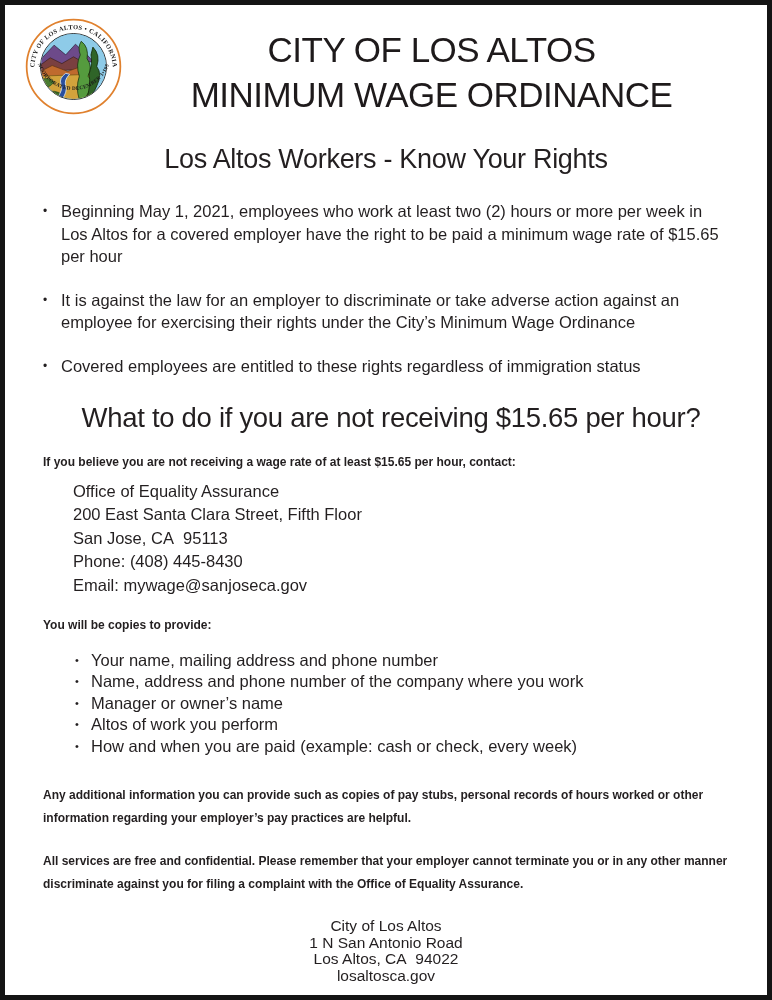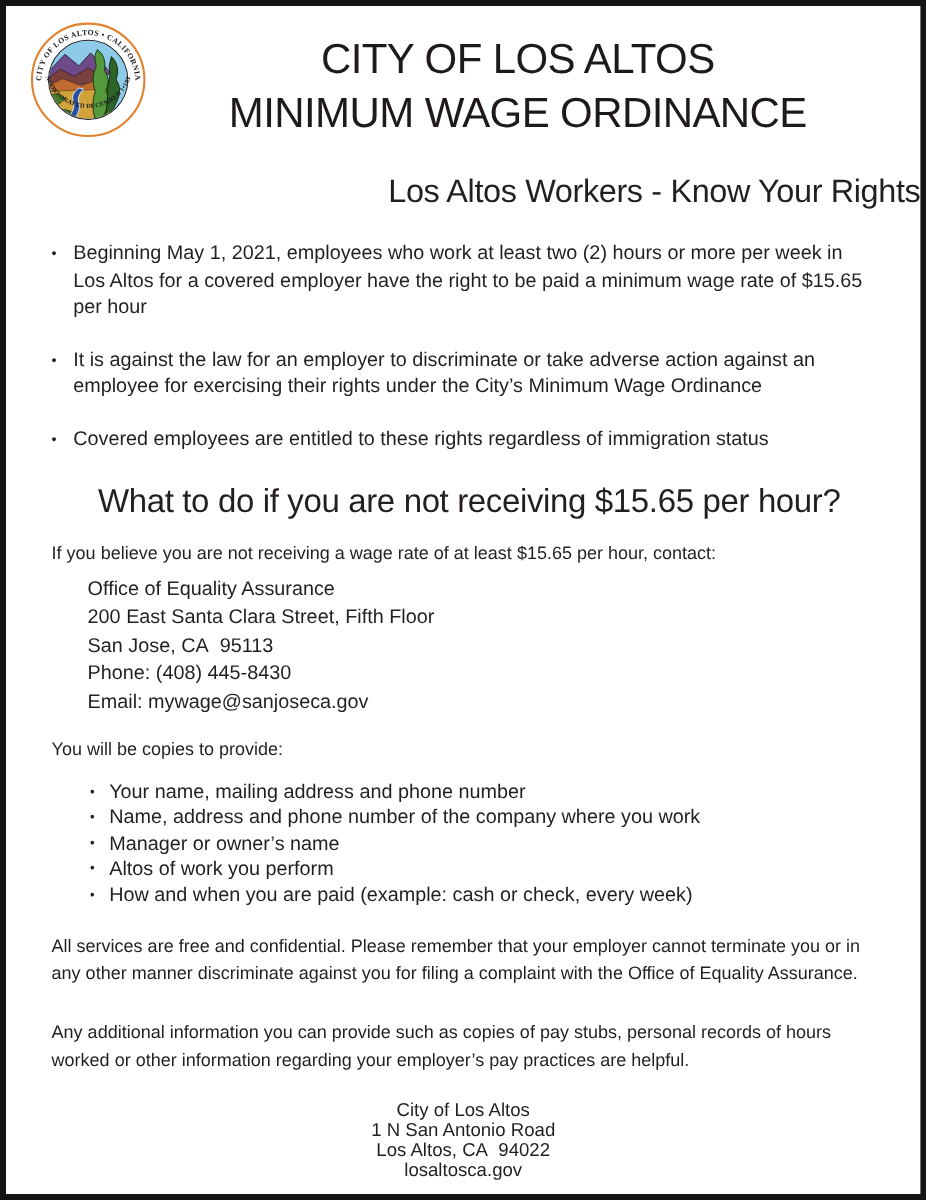--- a/index.html
+++ b/index.html
@@ -7,28 +7,28 @@
     width:772px;height:1000px;box-sizing:border-box;
     border:5px solid #141414;background:#ffffff;
     font-family:"Liberation Sans",sans-serif;color:#231f20;
     overflow:hidden;position:relative;
   }
   
   .header{display:flex;align-items:flex-start;padding:13px 26px 0 20px;}
   .seal{width:97px;height:97px;flex:none;}
   .titles{flex:1;text-align:center;font-size:35px;line-height:45px;margin-top:9px;letter-spacing:-.5px;color:#1e1a1b;}
   
-  .subtitle{text-align:right;font-size:27px;margin:27px 0 0 0;font-weight:400;letter-spacing:-.3px;}
+  .subtitle{text-align:center;font-size:27px;margin:27px 0 0 0;font-weight:400;letter-spacing:-.3px;}
   
   .content{padding:0 38px;}
   .bullets{margin-top:25px;}
   .bullet{display:flex;margin-bottom:21px;font-size:16.5px;line-height:22.5px;}
   .bullet .dot{flex:none;width:18px;font-size:12px;line-height:22.5px;}
   .section-heading{font-size:27.5px;font-weight:400;letter-spacing:-.3px;margin:25px 0 0 10px;text-align:center;}
-  .para{font-size:15px;line-height:22.5px;margin:17px 0 0 0;}
+  .para{font-size:12px;line-height:22.5px;margin:17px 0 0 0;font-weight:bold;}
   .contact{margin:6px 0 0 30px;font-size:16.5px;line-height:23.5px;}
   .sublist{margin:13px 0 0 32px;}
   .subbullet{display:flex;font-size:16.5px;line-height:21.5px;}
   .subbullet .dot{flex:none;width:16px;font-size:11px;line-height:21.5px;}
   .p1{margin-top:27px;}
   .p2{margin-top:21px;}
   
   .footer{text-align:center;font-size:15.5px;line-height:16.5px;margin-top:23px;}
 </style>
 </head>
@@ -129,23 +129,23 @@
       <div class="subbullet">
         <span class="dot">•</span>
         <span>Altos of work you perform</span>
       </div>
       <div class="subbullet">
         <span class="dot">•</span>
         <span>How and when you are paid (example: cash or check, every week)</span>
       </div>
     </div>
 
+    <p class="para p1">Any additional information you can provide such as copies of pay stubs, personal records of hours worked or other information regarding your employer’s pay practices are helpful.</p>
+
     <p class="para p2">All services are free and confidential. Please remember that your employer cannot terminate you or in any other manner discriminate against you for filing a complaint with the Office of Equality Assurance.</p>
-
-    <p class="para p1">Any additional information you can provide such as copies of pay stubs, personal records of hours worked or other information regarding your employer’s pay practices are helpful.</p>
 
     <div class="footer">
       <div>City of Los Altos</div>
       <div>1 N San Antonio Road</div>
       <div>Los Altos, CA&nbsp; 94022</div>
       <div>losaltosca.gov</div>
     </div>
 
   </div>
 </div>

